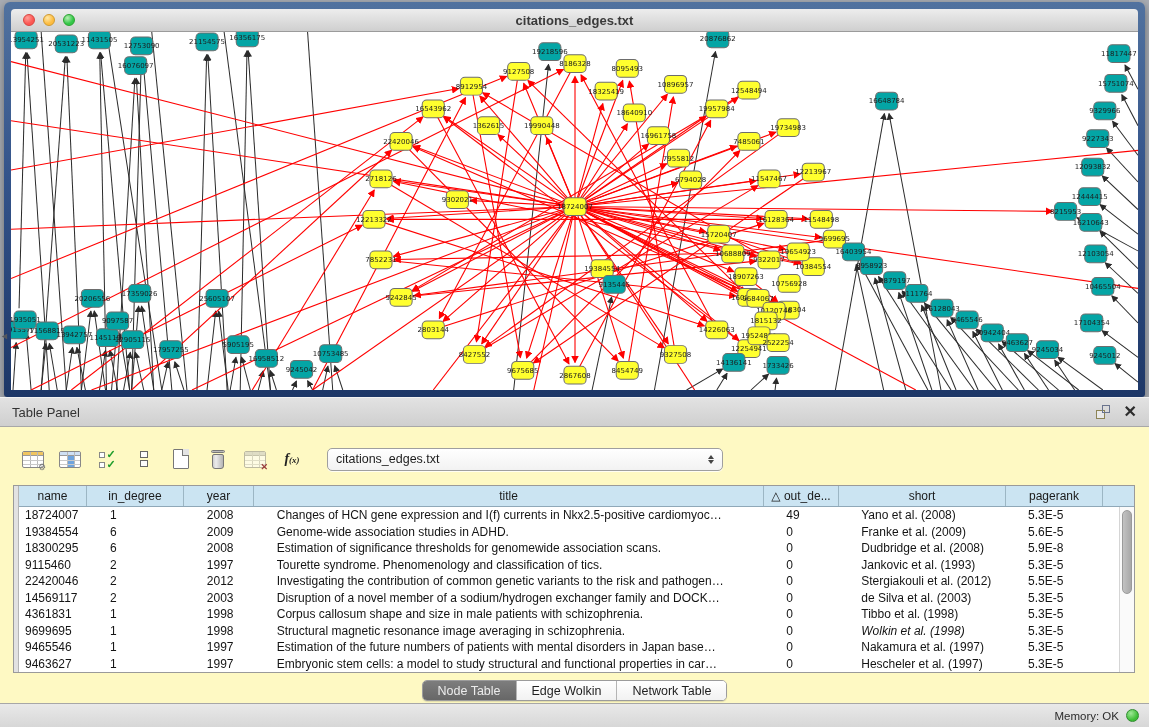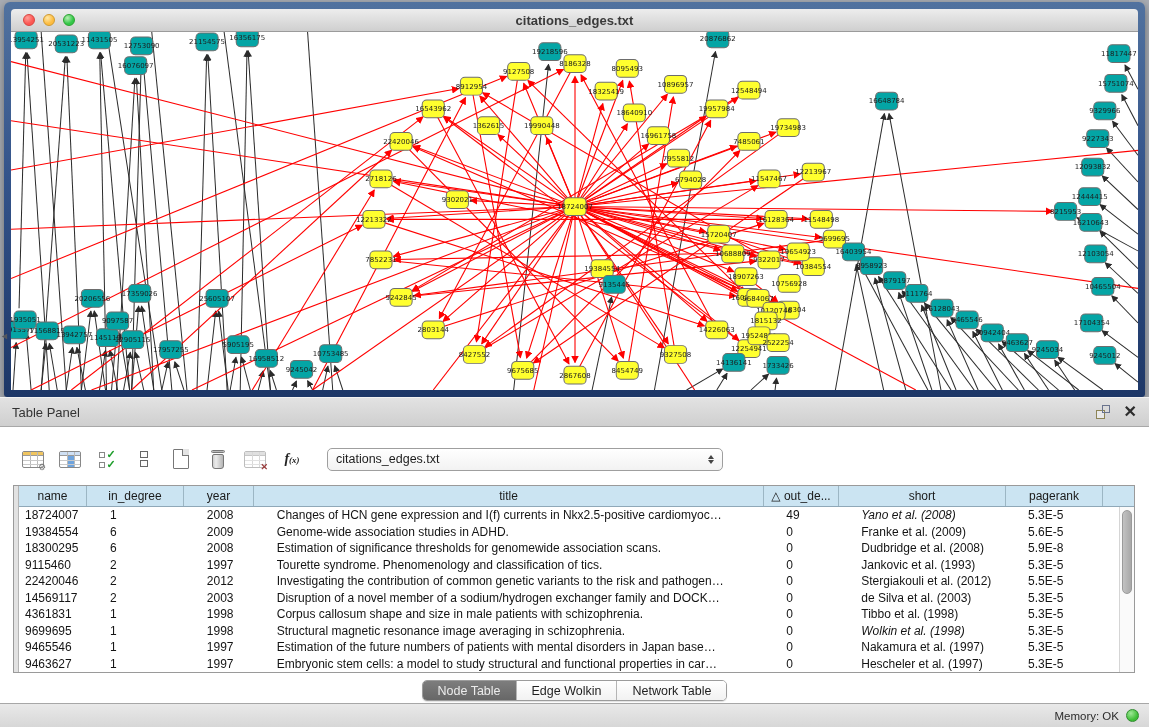--- a/index.html
+++ b/index.html
@@ -22,21 +22,21 @@
   .light { width:12px; height:12px; border-radius:50%; }
   .light.red   { background:radial-gradient(circle at 35% 30%, #ff9d97, #fc5753 60%); border:1px solid #d9433e;}
   .light.yellow{ background:radial-gradient(circle at 35% 30%, #ffe9a8, #fdbc40 60%); border:1px solid #d09a2e;}
   .light.green { background:radial-gradient(circle at 35% 30%, #b8efb3, #33c748 60%); border:1px solid #2aa32f;}
   .win-title { position:absolute; left:0; right:0; text-align:center; font-size:13px; color:#3a3a3a; font-weight:bold; }
   .net-canvas { flex:1; background:#fff; position:relative; overflow:hidden; }
   .net-canvas svg { width:100%; height:100%; display:block; }
   .left-marker { position:absolute; left:0px; top:331px; font-size:9px; color:#55585e; }
 
   
-  .table-panel { width:1149px; height:306px; background:#ffffff; }
+  .table-panel { width:1149px; height:306px; background:#fef9c3; }
   .tp-header {
     height:30px; background:linear-gradient(180deg,#e2e2e2,#cfcfcf);
     border-top:1px solid #f2f2f2; border-bottom:1px solid #a8a8a8;
     display:flex; align-items:center; padding:0 12px; position:relative;
   }
   .tp-title { font-size:13px; color:#333; }
   .tp-header-icons { position:absolute; right:12px; display:flex; align-items:center; gap:14px; }
   .restore-icon { position:relative; width:14px; height:14px; }
   .restore-icon .sq1 { position:absolute; left:0; bottom:0; width:9px; height:9px; border:1.5px solid #8d8455; background:#e9e9e9;}
   .restore-icon .sq2 { position:absolute; right:0; top:0; width:8px; height:8px; border:1.5px solid #6a748e; background:transparent;}
@@ -801,21 +801,21 @@
           <div class="th" style="width: 167px;">short</div>
           <div class="th" style="width: 97px;">pagerank</div>
         </div>
       <div class="tbody" id="tbody">
           <div class="tr">
             <div class="td" style="width: 85px;">18724007</div>
             <div class="td" style="width: 97px;">1</div>
             <div class="td" style="width: 70px;">2008</div>
             <div class="td" style="width: 510px;">Changes of HCN gene expression and I(f) currents in Nkx2.5-positive cardiomyoc…</div>
             <div class="td" style="width: 75px;">49</div>
-            <div class="td" style="width: 167px; font-style: italic;">Yano et al. (2008)</div>
+            <div class="td" style="width: 167px;">Yano et al. (2008)</div>
             <div class="td" style="width: 97px;">5.3E-5</div>
           </div>
           <div class="tr">
             <div class="td" style="width: 85px;">19384554</div>
             <div class="td" style="width: 97px;">6</div>
             <div class="td" style="width: 70px;">2009</div>
             <div class="td" style="width: 510px;">Genome-wide association studies in ADHD.</div>
             <div class="td" style="width: 75px;">0</div>
             <div class="td" style="width: 167px;">Franke et al. (2009)</div>
             <div class="td" style="width: 97px;">5.6E-5</div>

